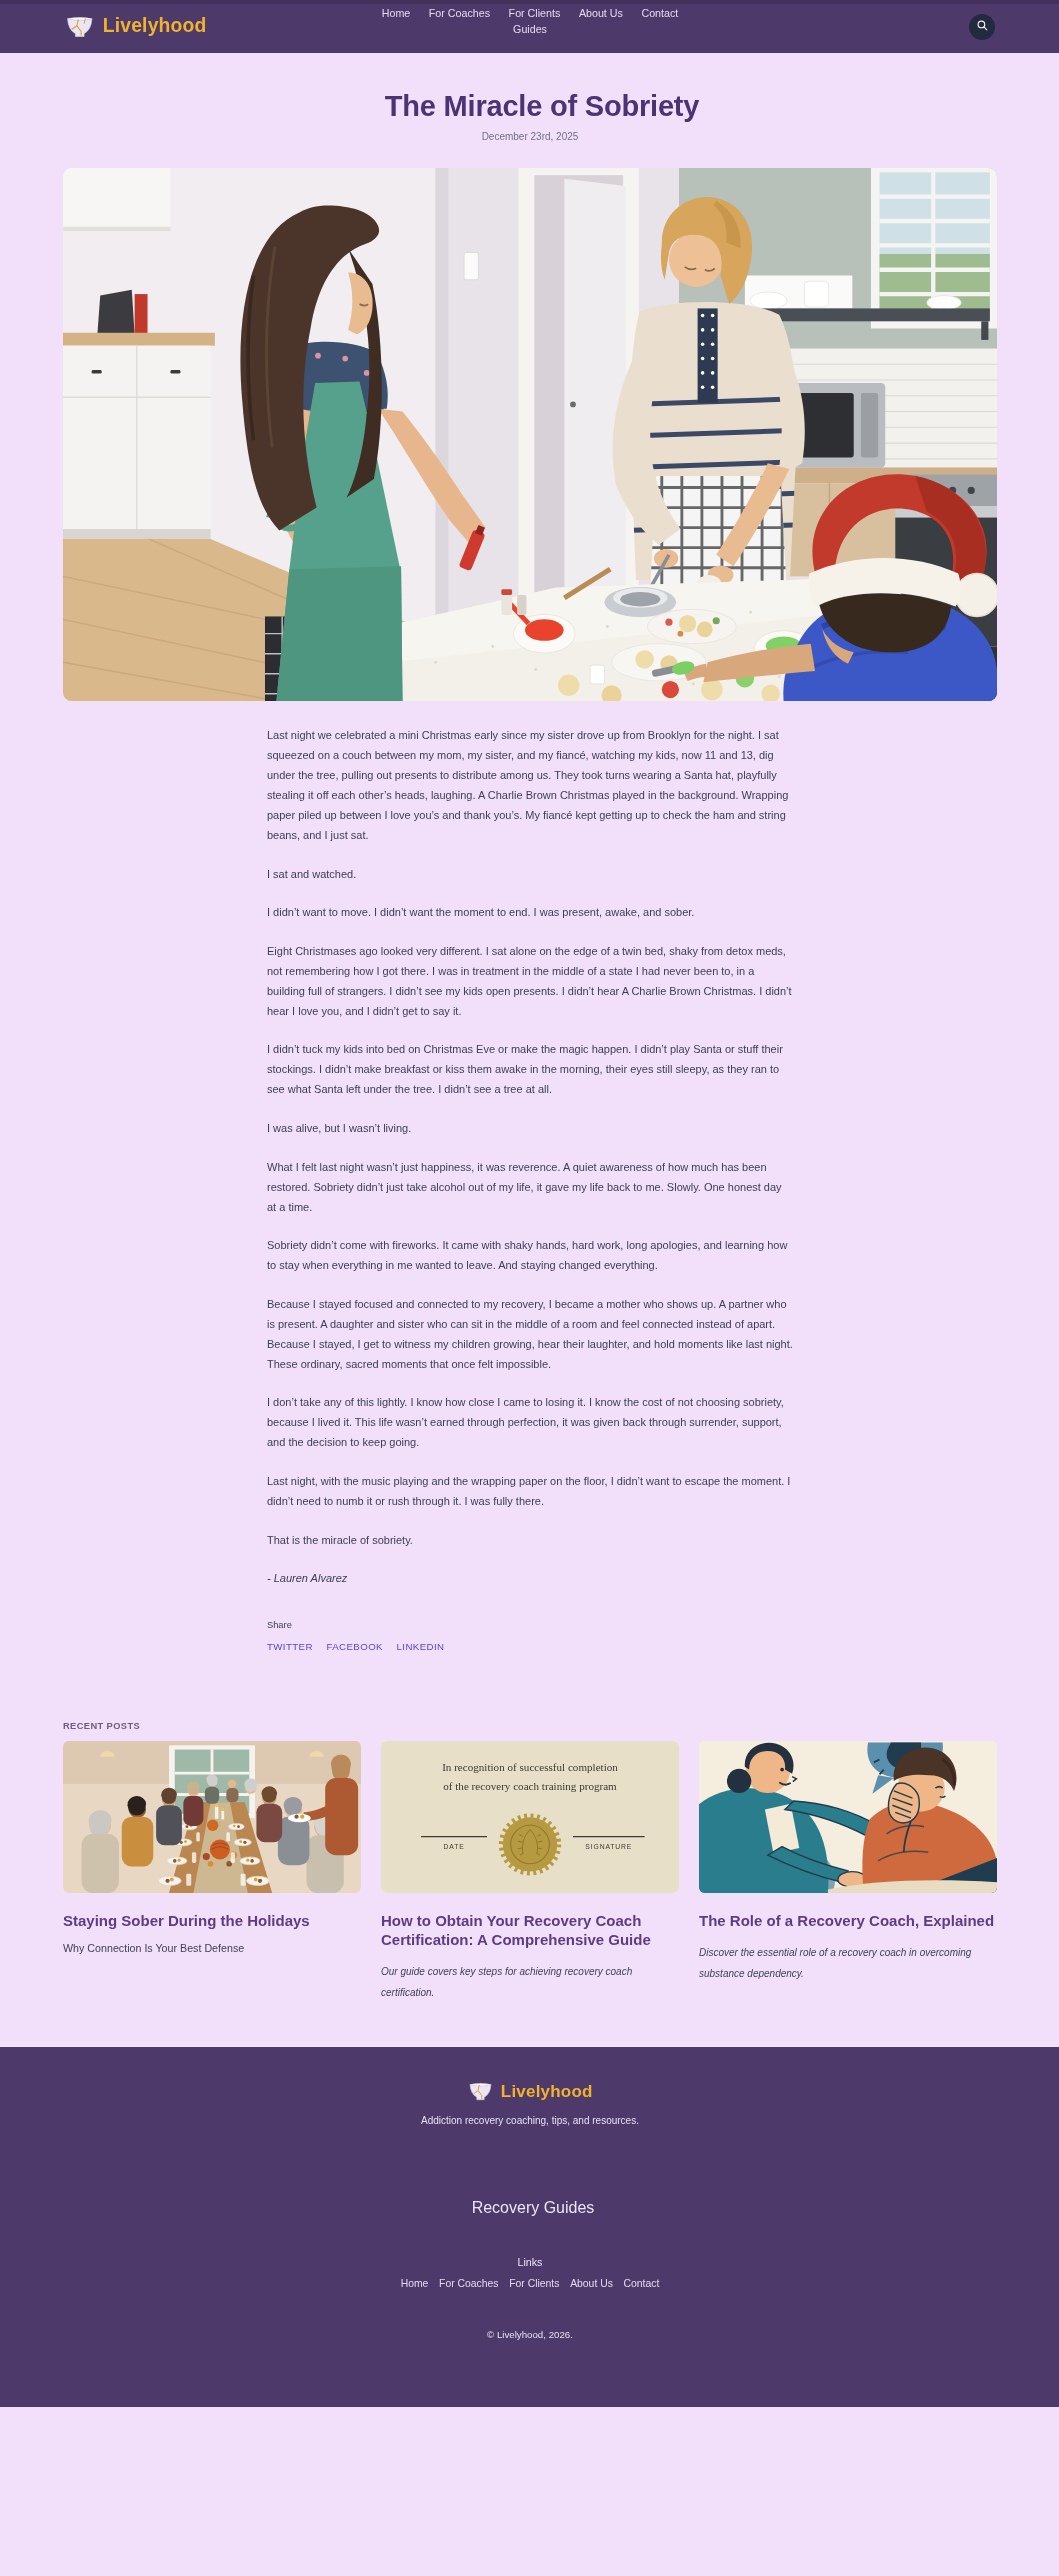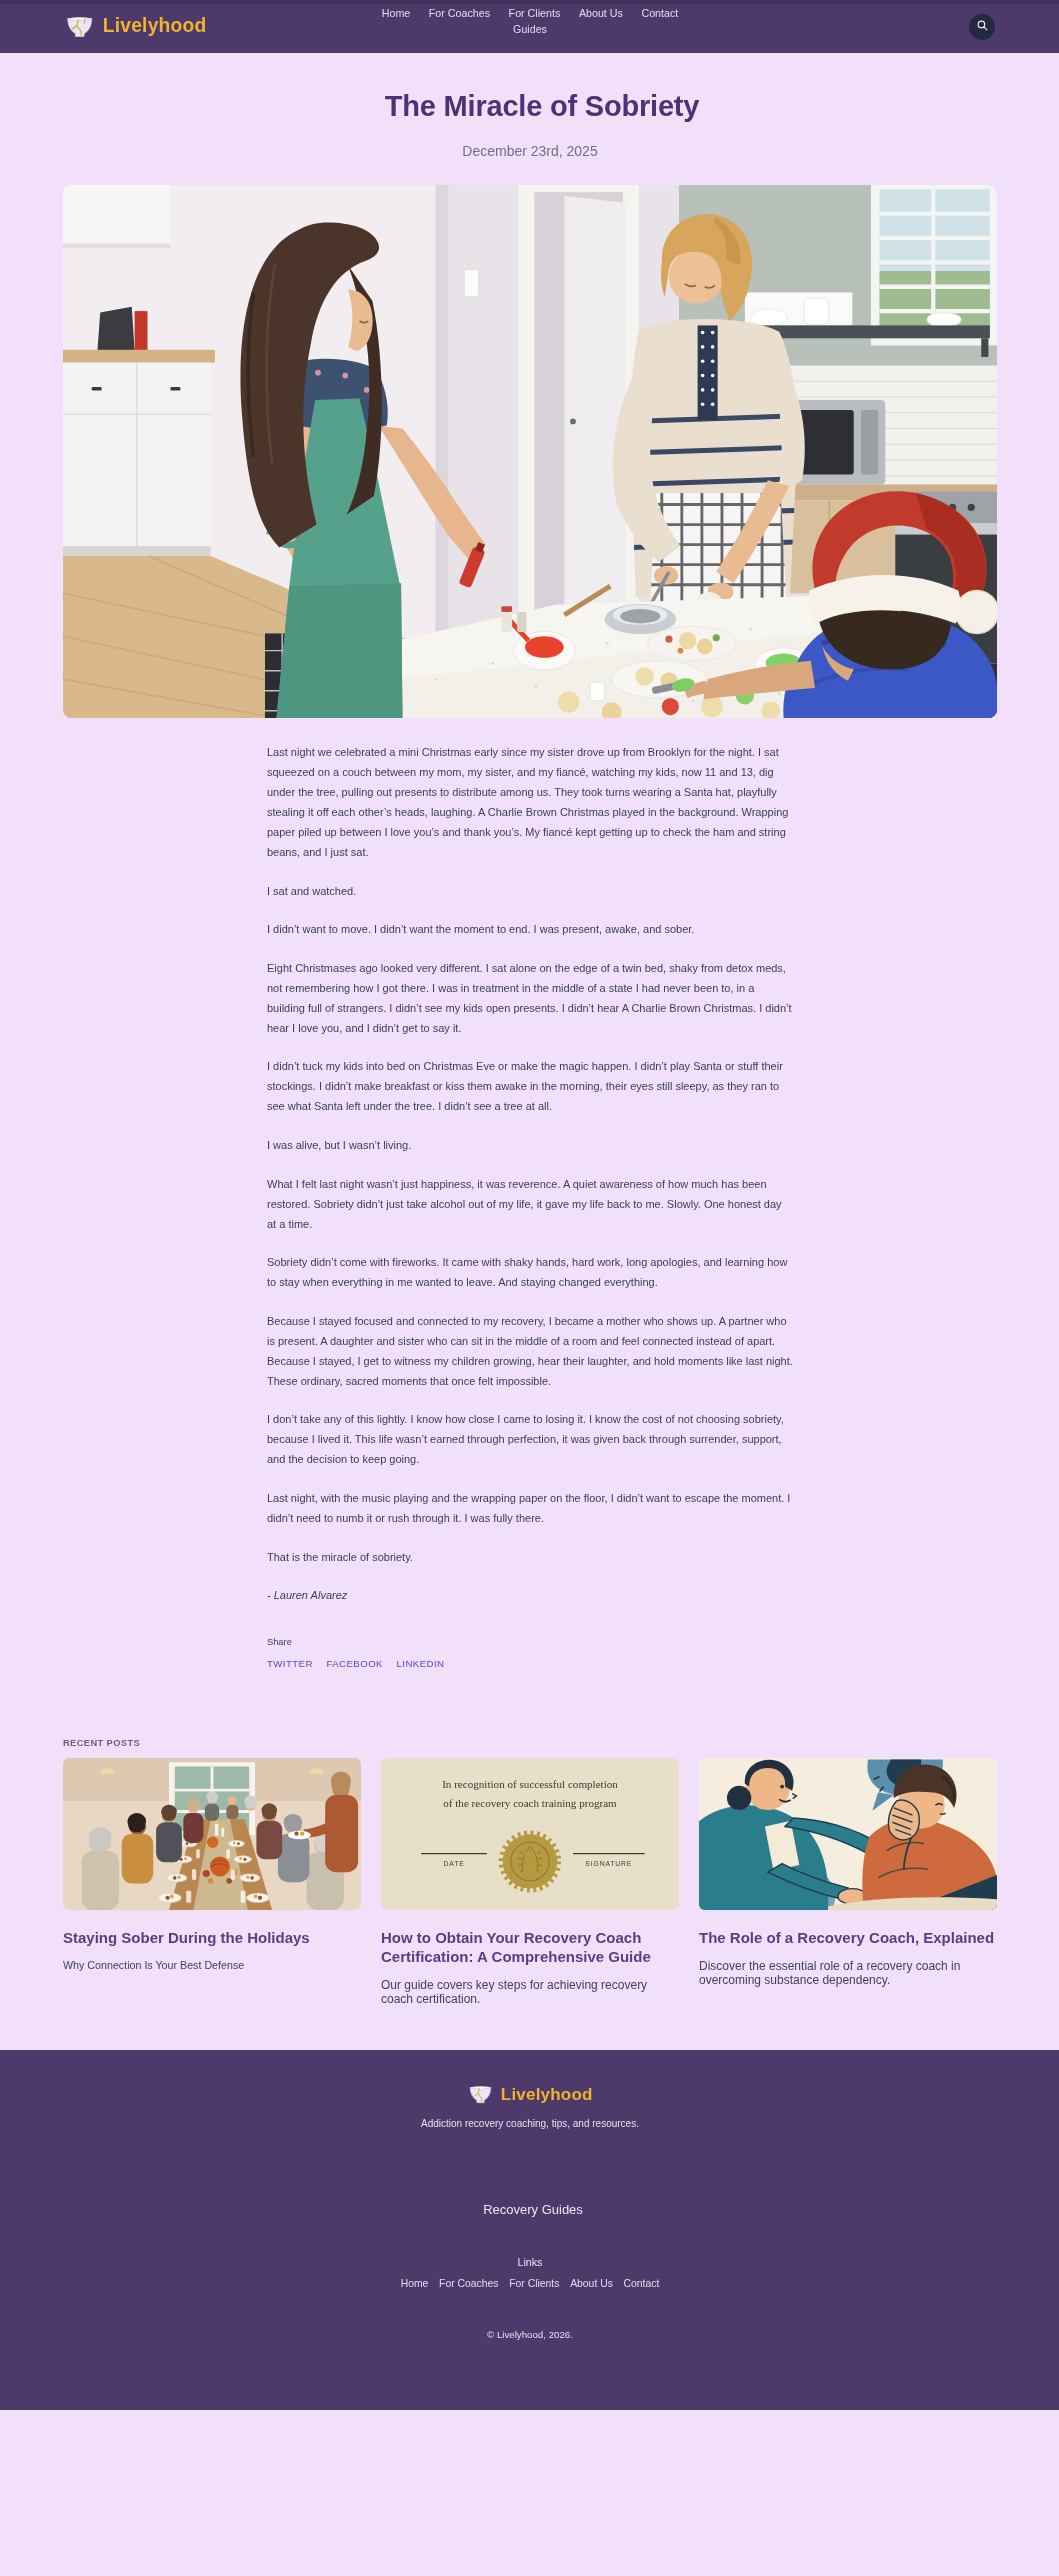--- a/index.html
+++ b/index.html
@@ -11,47 +11,47 @@
   .site-header .topstrip{position:absolute;top:0;left:0;right:0;height:4.3px;background:#43315c;}
   .logo{position:absolute;left:64px;top:10px;display:flex;align-items:center;gap:7.2px;}
   .logo svg{display:block;}
   .logo-text{font-size:19.3px;font-weight:bold;color:#f0b32b;letter-spacing:0.2px;}
   .main-nav{position:absolute;left:0;right:0;top:7.2px;display:flex;flex-direction:column;align-items:center;gap:4.3px;}
   .nav-row{display:flex;gap:18.6px;justify-content:center;}
   .nav-link{color:#e6d8f2;font-size:10.7px;font-weight:500;}
   .search-btn{position:absolute;right:65px;top:13.6px;width:26px;height:26px;border-radius:50%;background:#232a40;border:none;display:flex;align-items:center;justify-content:center;cursor:pointer;}
   
   .post-title{margin:37px 0 0;text-align:center;font-size:29px;font-weight:bold;color:#4b3374;letter-spacing:-0.2px;padding-left:24px;}
-  .post-date{margin-top:20px;text-align:center;font-size:14px;color:#6f7280;}
+  .post-date{margin-top:8px;text-align:center;font-size:10px;color:#6f7280;}
   .hero{width:934px;height:533px;margin:26px auto 0;border-radius:8.6px;overflow:hidden;background:#e7e3e9;}
   .hero svg{display:block;width:100%;height:100%;}
   .article-col{width:526px;margin:24px auto 0;color:#3b3e54;font-size:11px;line-height:20px;}
   .article-col p{margin:0 0 18.6px;}
   .article-col p.sig{font-style:italic;}
   .share-block{width:526px;margin:31.5px auto 0;}
   .share-label{font-size:9.3px;color:#3b3e54;}
   .share-links{margin-top:11.5px;display:flex;gap:13.6px;}
   .share-links a{font-size:9.7px;font-weight:500;letter-spacing:0.4px;color:#5847c9;}
   
   .recent{width:934px;margin:69px auto 0;}
   .recent-label{font-size:9.3px;font-weight:700;letter-spacing:0.4px;color:#6e5c82;}
   .cards{display:grid;grid-template-columns:1fr 1fr 1fr;gap:20px;margin-top:10px;}
   .card{display:block;}
   .thumb{width:100%;height:152px;border-radius:5.7px;overflow:hidden;background:#ffffff;}
   .thumb svg{display:block;width:100%;height:100%;}
   .card-title{margin-top:18px;font-size:15px;line-height:19.3px;font-weight:bold;color:#5e3c84;}
   .card-sub{margin-top:11.5px;font-size:10.7px;color:#3f4254;}
-  .card-desc{margin-top:11.5px;font-size:12px;line-height:14px;color:#3f4254;}
+  .card-desc{margin-top:11.5px;font-size:10px;line-height:21px;color:#3f4254;font-style:italic;}
   
   .site-footer{margin-top:44px;height:360px;background:#4e3a6a;text-align:center;color:#eae2f5;}
   .site-footer .inner{padding-top:30px;}
   .footer-logo{display:flex;align-items:center;justify-content:center;gap:6.4px;}
   .footer-logo .logo-text{font-size:17px;}
   .footer-tagline{margin-top:8.6px;font-size:10px;color:#e8e0f2;}
-  .footer-guides{display:inline-block;margin-top:73px;font-size:13px;color:#ece4f6;margin-left:6px;}
+  .footer-guides{display:inline-block;margin-top:73px;font-size:16px;color:#ece4f6;margin-left:6px;}
   .footer-links-heading{margin-top:39px;font-size:10.7px;color:#ece4f6;}
   .footer-nav{margin-top:10px;display:flex;justify-content:center;gap:10.7px;}
   .footer-nav a{font-size:10.4px;color:#e6d8f2;}
   .footer-copy{margin-top:40px;font-size:9.7px;color:#e8e0f2;text-align:center;}
 </style>
 </head>
 <body>
 
 <header class="site-header">
   <div class="topstrip"></div>

